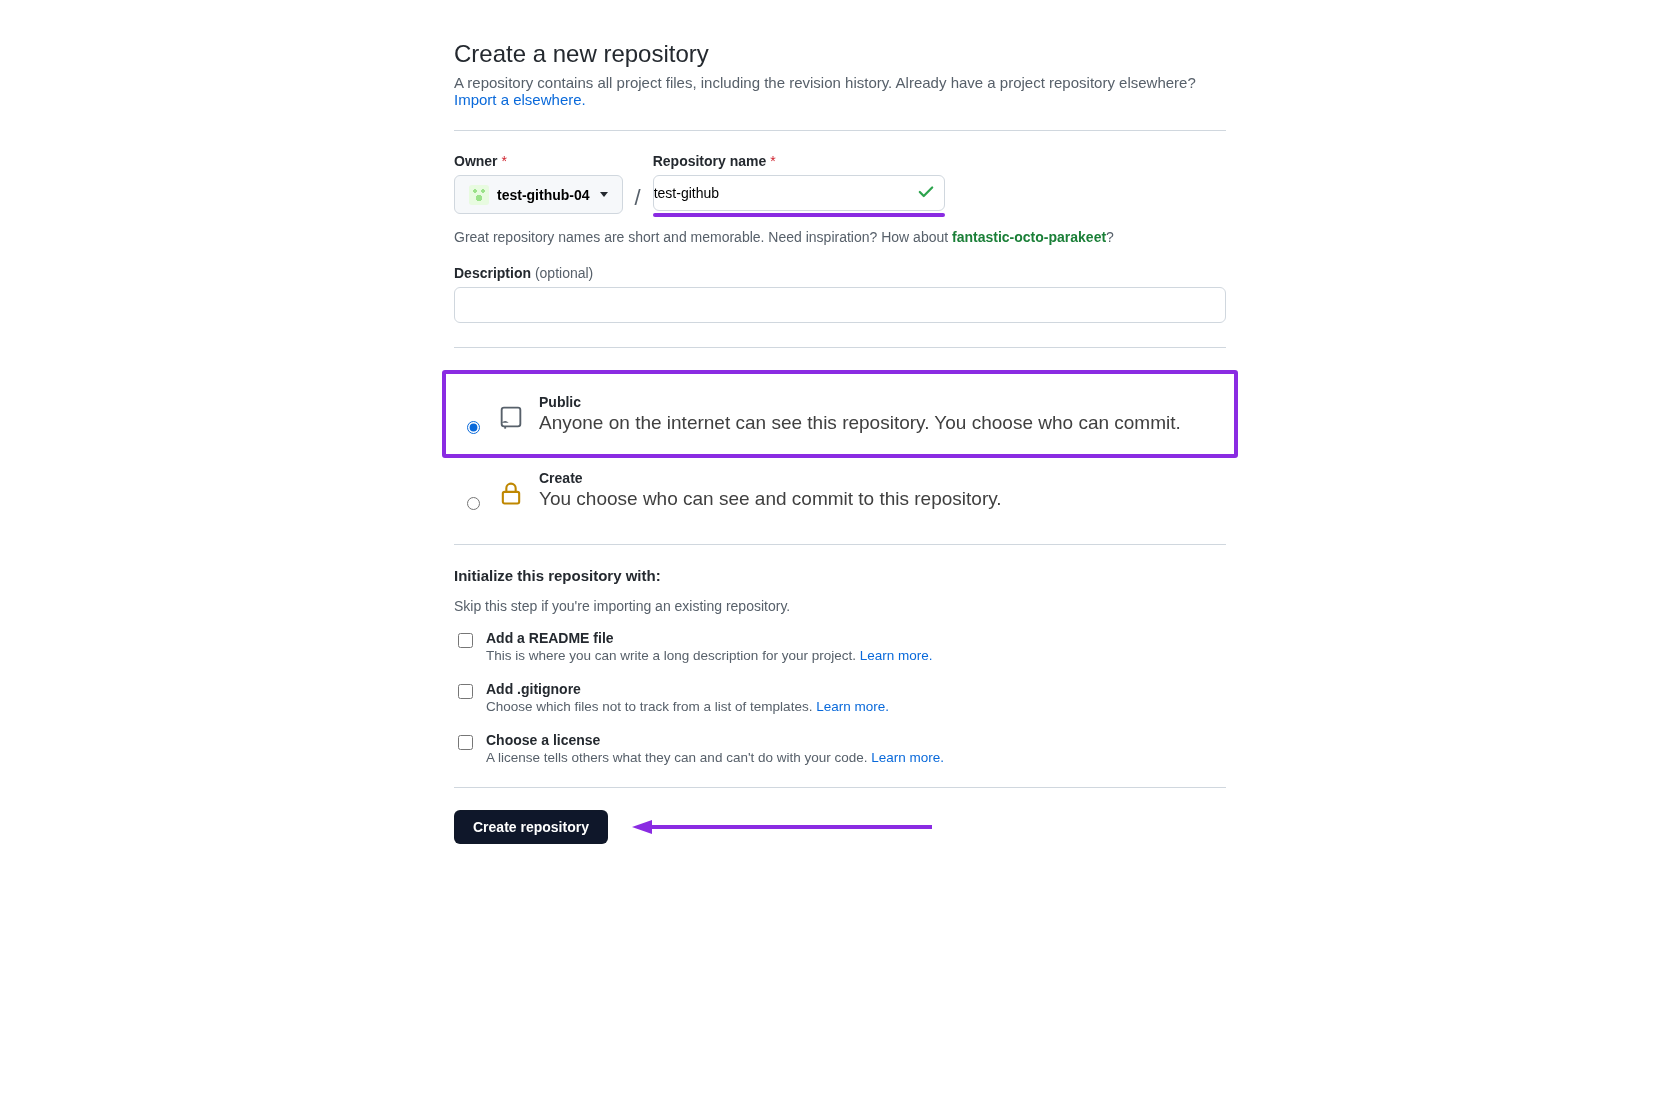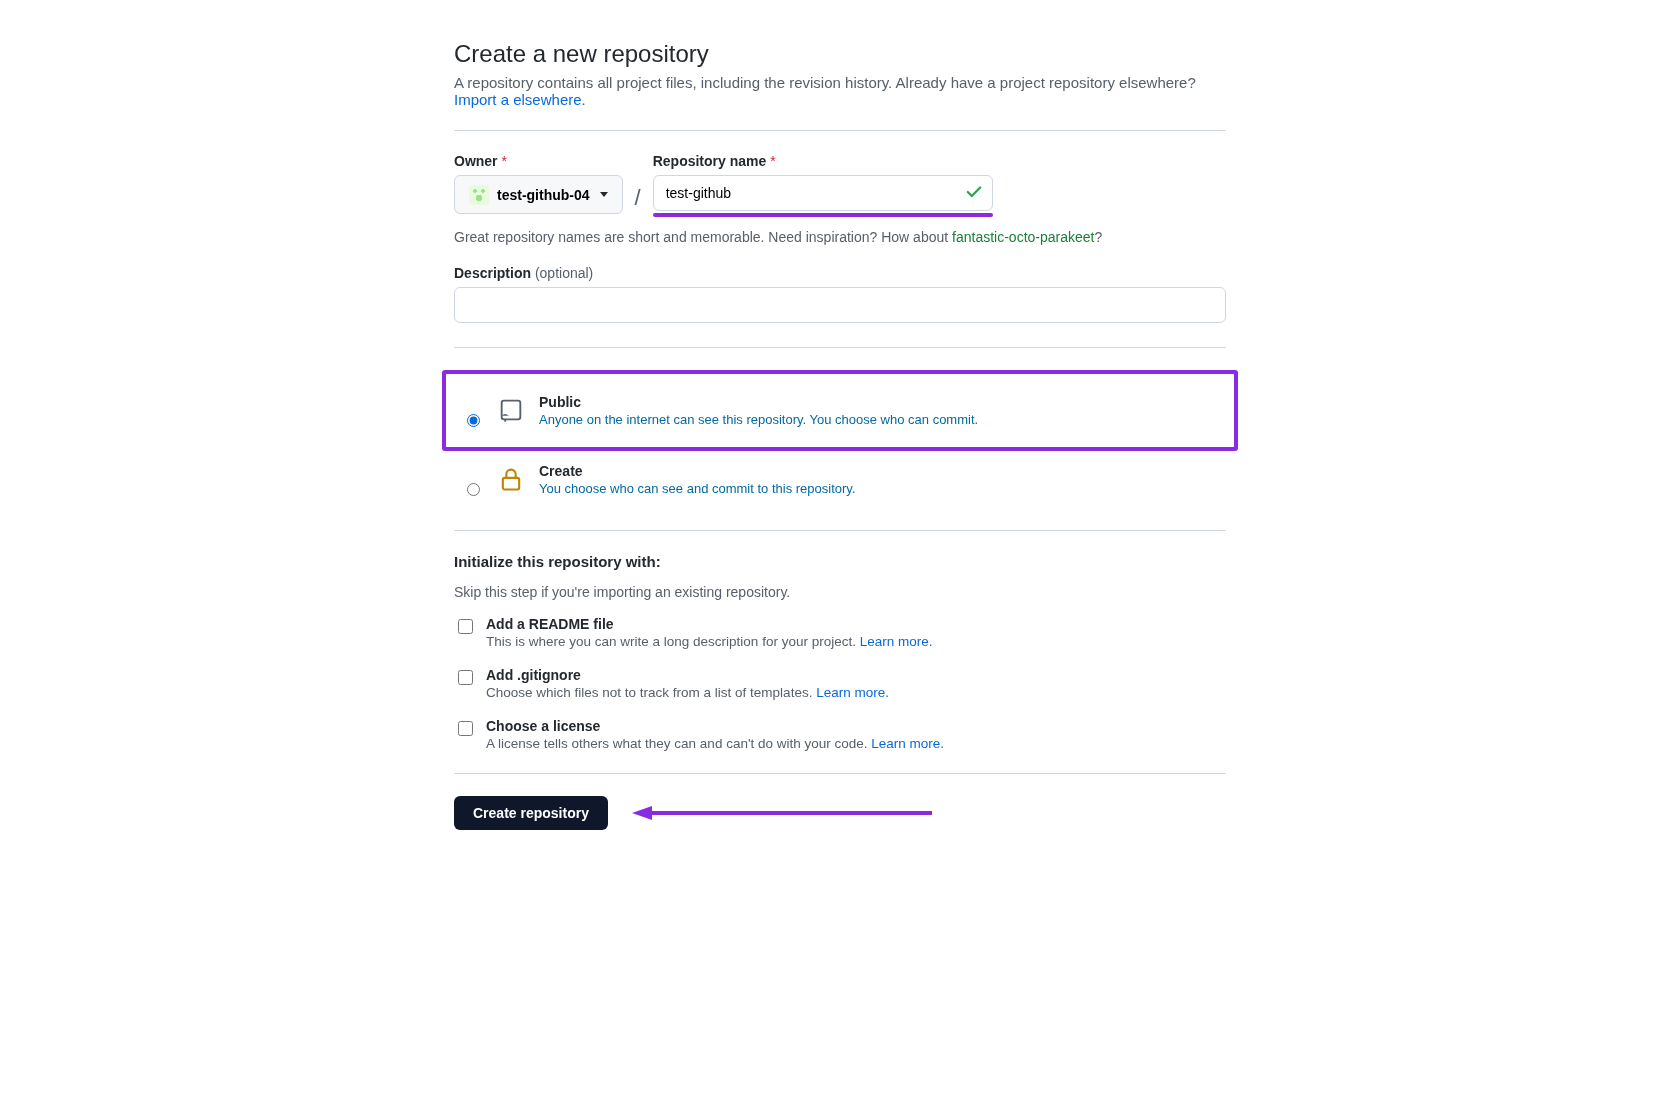--- a/index.html
+++ b/index.html
@@ -74,23 +74,23 @@
   .slash-sep {
     font-size: 22px;
     color: #57606a;
     align-self: flex-end;
     padding-bottom: 6px;
   }
   .text-input {
     height: 36px;
     border: 1px solid #d0d7de;
     border-radius: 6px;
-    padding: 6px 36px 6px 12px;
-    font-size: 14px;
-    width: 340px;
+    padding: 6px 36px 6px 0;
+    font-size: 14px;
+    width: 292px;
     background: #ffffff;
   }
   .repo-input-wrap { position: relative; display: inline-block; }
   .valid-check {
     position: absolute;
     right: 10px; top: 50%;
     transform: translateY(-50%);
     color: #2da44e;
   }
   .underline-annot {
@@ -123,21 +123,21 @@
   }
   .vis-public-box {
     border: 4px solid #8a2be2;
     border-radius: 3px;
     padding: 8px 8px;
     margin: 0 -12px;
   }
   .vis-option input[type=radio] { margin-top: 6px; accent-color: #0969da; }
   .vis-icon { width: 28px; flex: 0 0 28px; margin-top: -2px; }
   .vis-title { font-weight: 600; font-size: 14px; }
-  .vis-desc { color: #0369a1; font-size: 13px; margin-top: 2px; }
+  .vis-desc { color: #404040; font-size: 19px; margin-top: 2px; }
   .init-heading { font-weight: 600; font-size: 15px; margin: 0 0 2px 0; }
   .init-sub { color: #57606a; font-size: 14px; margin-bottom: 16px; }
   .init-item {
     display: flex;
     align-items: flex-start;
     gap: 10px;
     margin-bottom: 18px;
   }
   .init-item input[type=checkbox] { margin-top: 3px; width: 15px; height: 15px; }
   .init-title { font-weight: 600; font-size: 14px; }
@@ -196,21 +196,21 @@
           <svg width="18" height="18" viewBox="0 0 16 16" fill="none">
               <path d="M13.5 4.5L6 12L2.5 8.5" stroke="#2da44e" stroke-width="2" stroke-linecap="round" stroke-linejoin="round"></path>
             </svg>
         </span>
       </div>
       <div class="underline-annot"></div>
     </div>
   </div>
 
   <p class="helper-text">
-    <span>Great repository names are short and memorable. Need inspiration? How about </span><a href="#" class="sugg" style="text-decoration:none;font-weight:400;">fantastic-octo-parakeet</a><span>?</span>
+    <span>Great repository names are short and memorable. Need inspiration? How about </span><a href="#" class="sugg" style="text-decoration:none;font-weight:700;">fantastic-octo-parakeet</a><span>?</span>
   </p>
 
   <div style="margin-top:20px;">
     <label class="field-label">
       <span>Description</span>
       <span class="optional">(optional)</span>
     </label>
     <input type="text" class="desc-input" value="" style="">
   </div>
 

